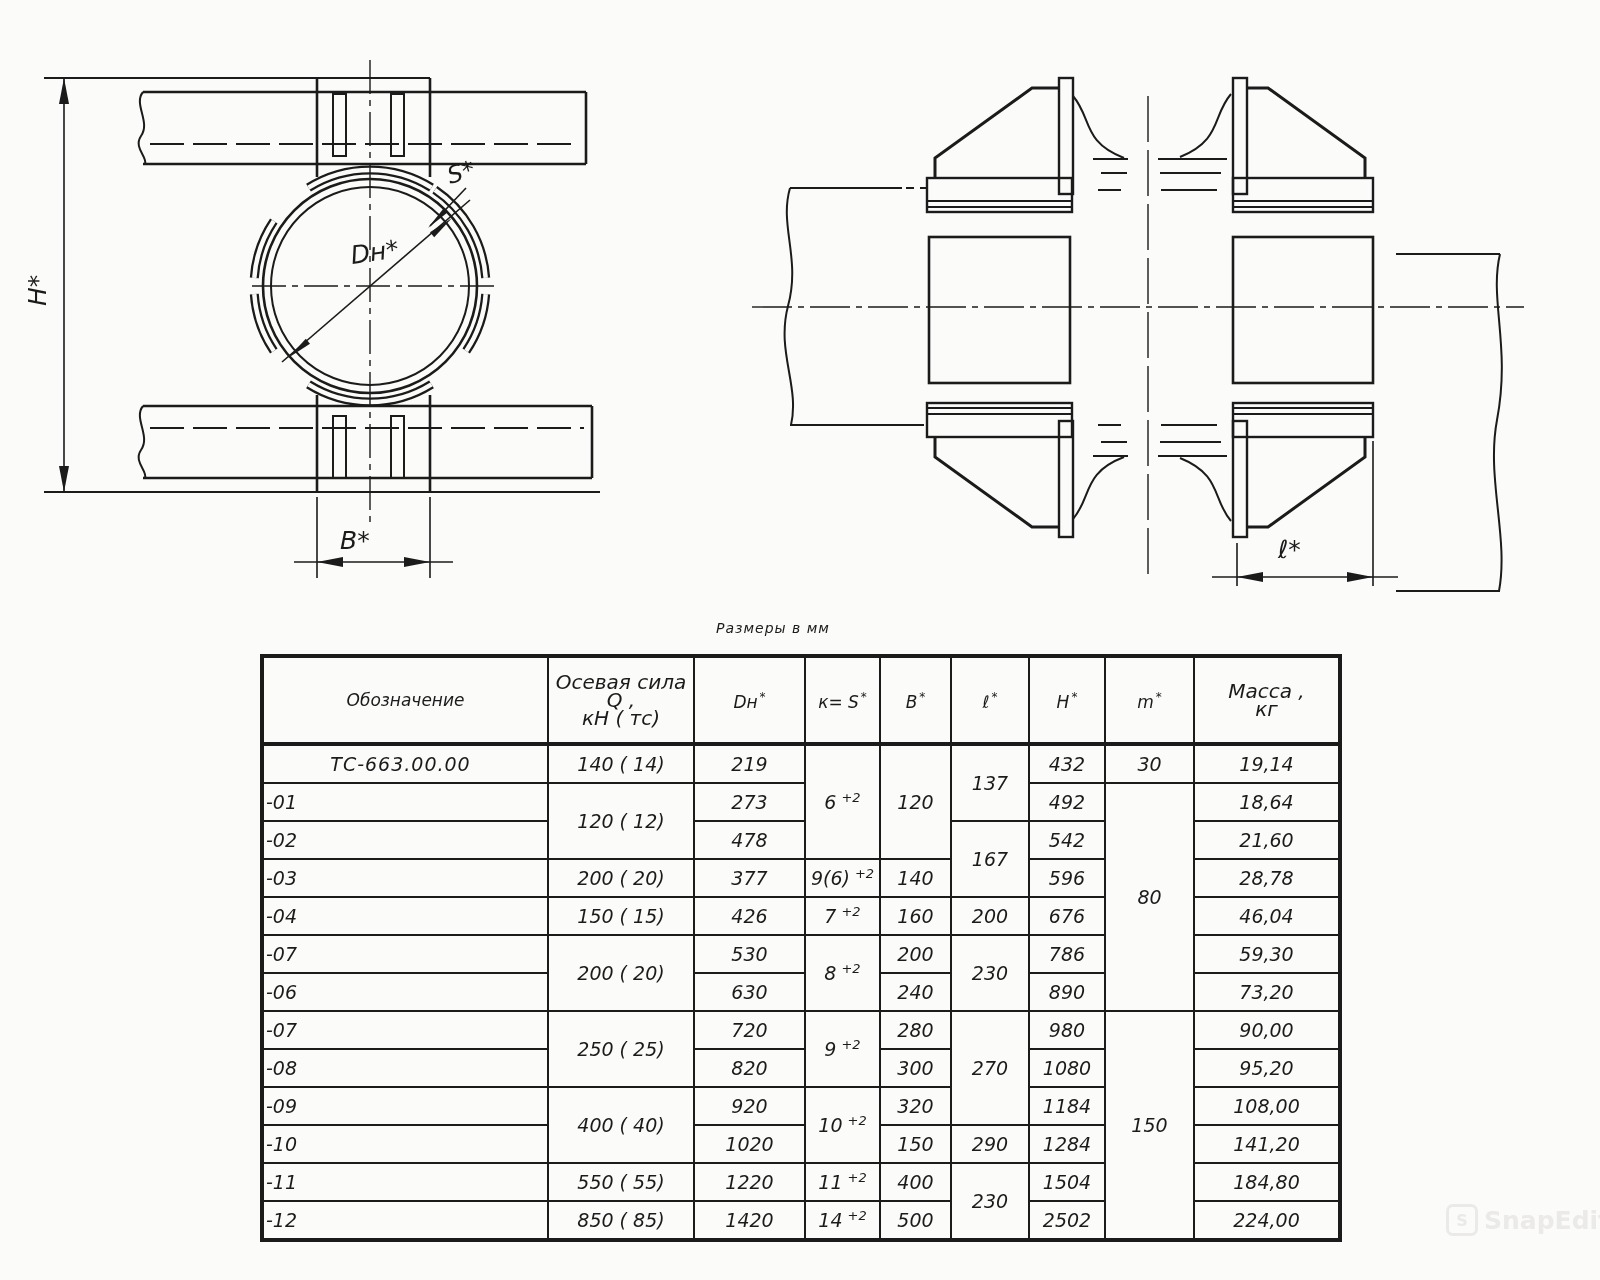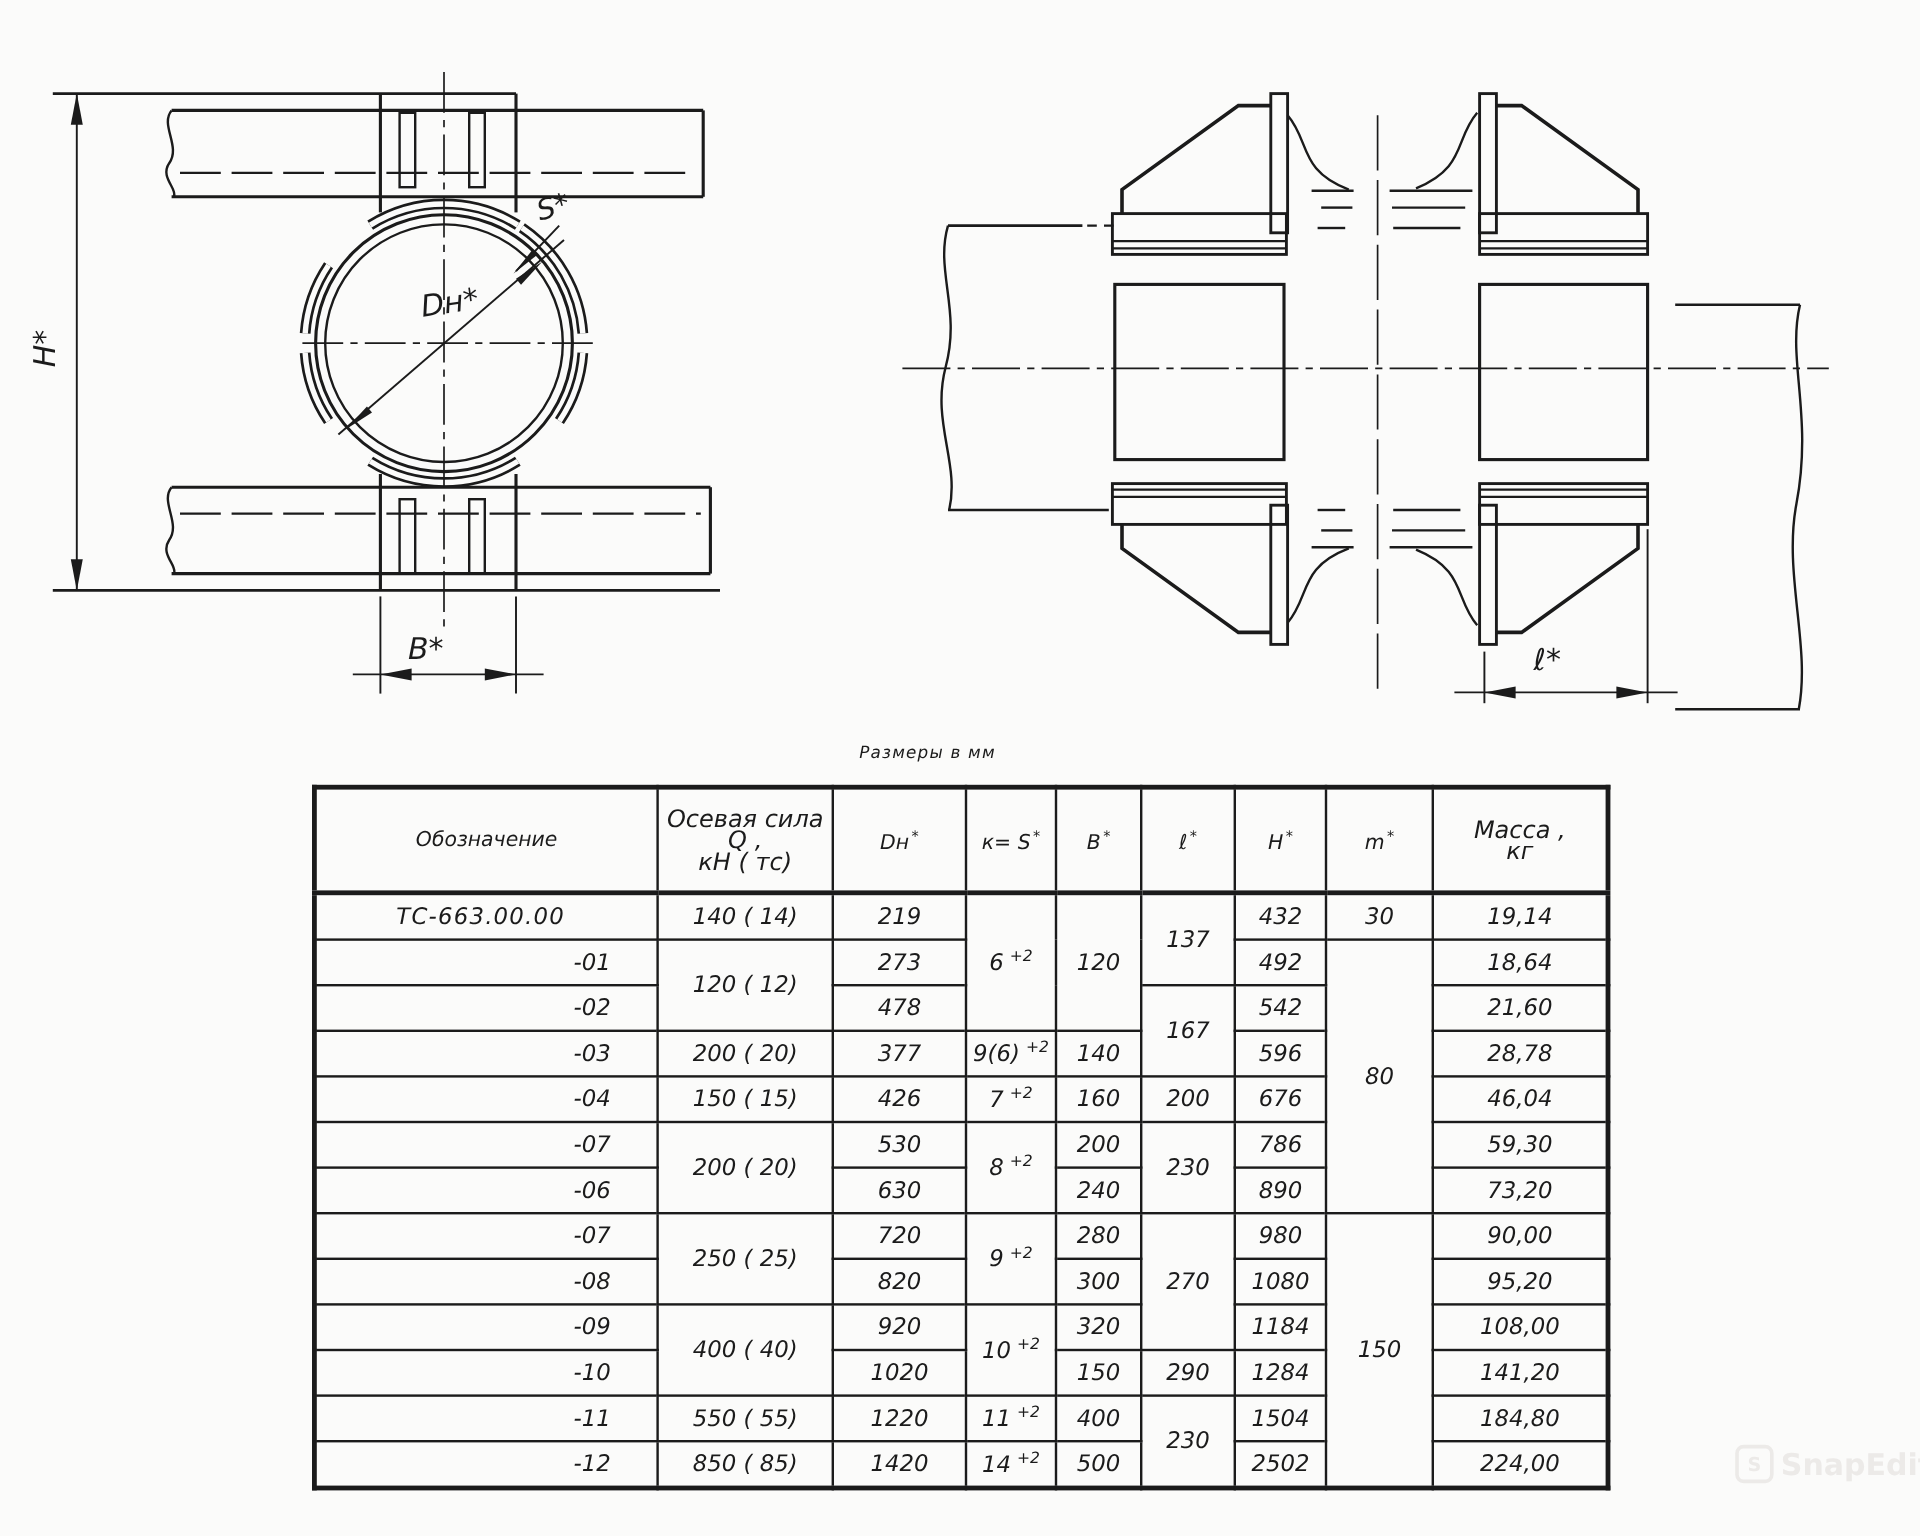--- a/index.html
+++ b/index.html
@@ -24,21 +24,21 @@
   td{
     border:2px solid #1b1b1b;
     text-align:center;vertical-align:middle;
     font-style:italic;font-size:19px;
     height:36px;padding:0 2px;white-space:nowrap;
   }
   tr.hdr td{
     height:84px;font-size:17px;line-height:19px;
     border-bottom:4px solid #1b1b1b;
   }
-  td.des{text-align:right;padding-right:38px;}
+  td.des{text-align:left;padding-right:38px;}
   td.des-first{text-align:center;padding-right:12px;letter-spacing:1px;}
   sup.star{font-size:12px;vertical-align:super;margin-left:2px;}
   sup.tol{font-size:13px;vertical-align:super;margin-left:5px;letter-spacing:0;}
   .hsub{font-size:20px;line-height:18px;}
 
   
   .wm{
     position:absolute;left:1446px;top:1204px;
     color:#eceae8;font-size:25px;font-weight:bold;
     display:flex;align-items:center;gap:6px;user-select:none;

